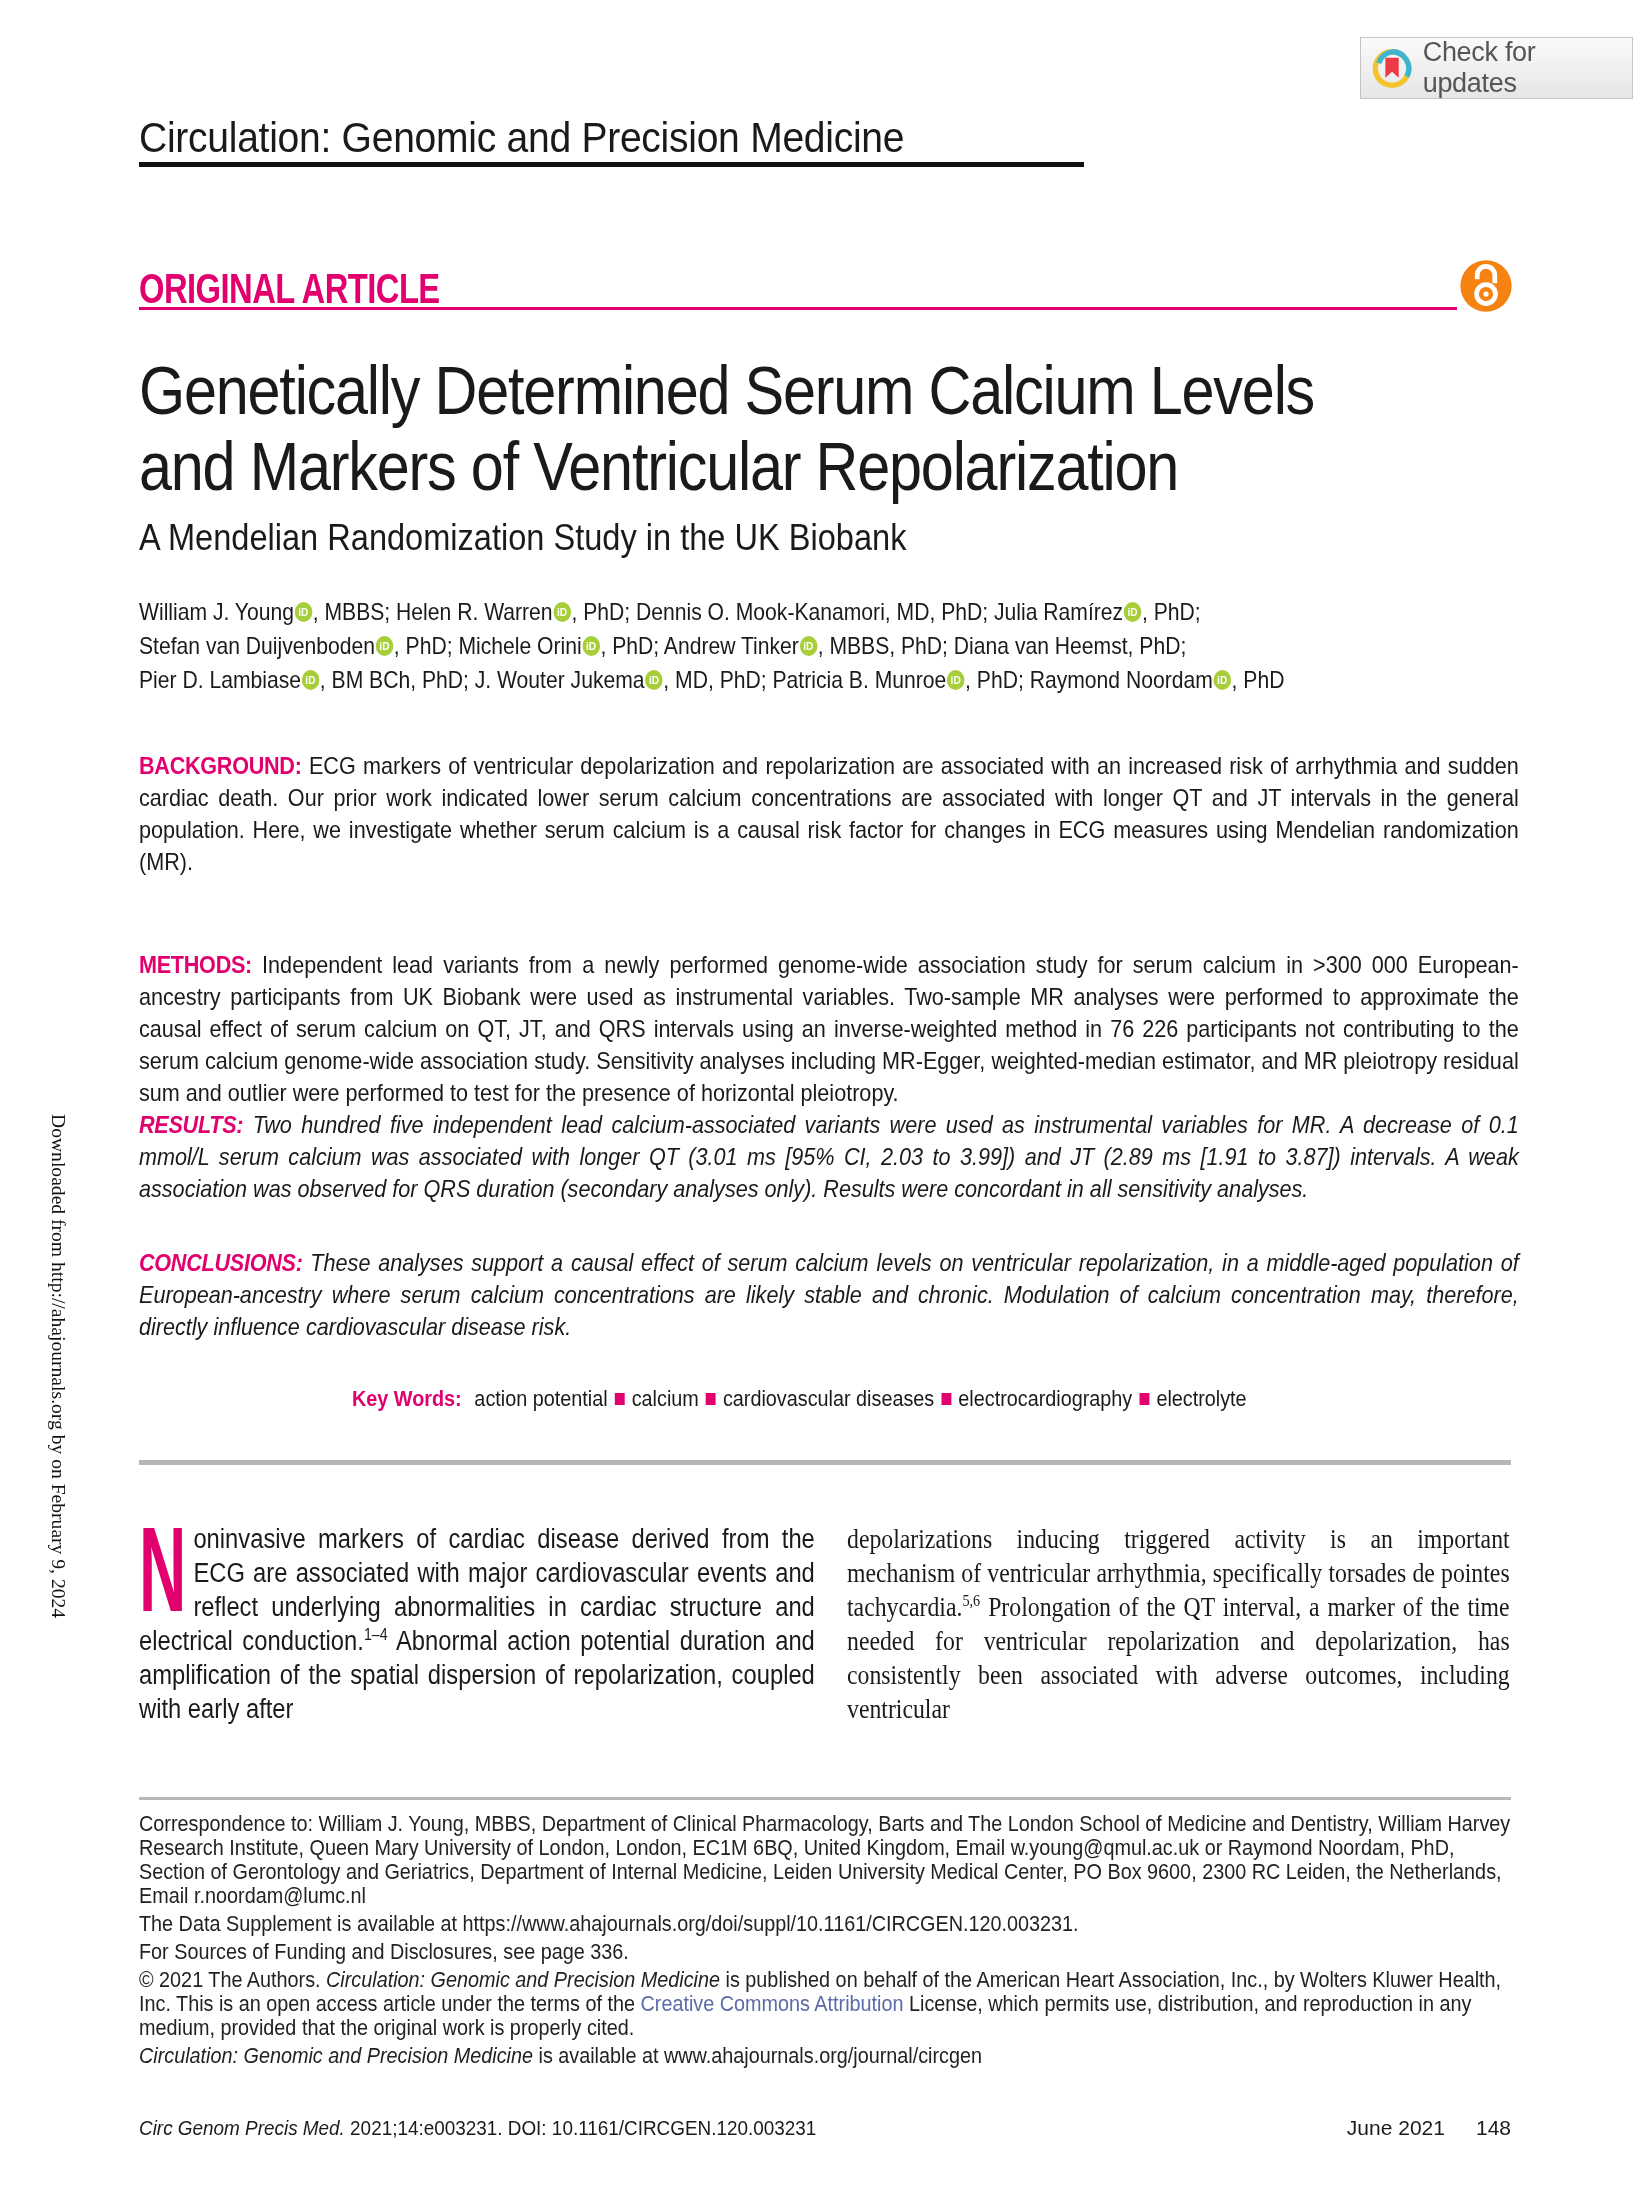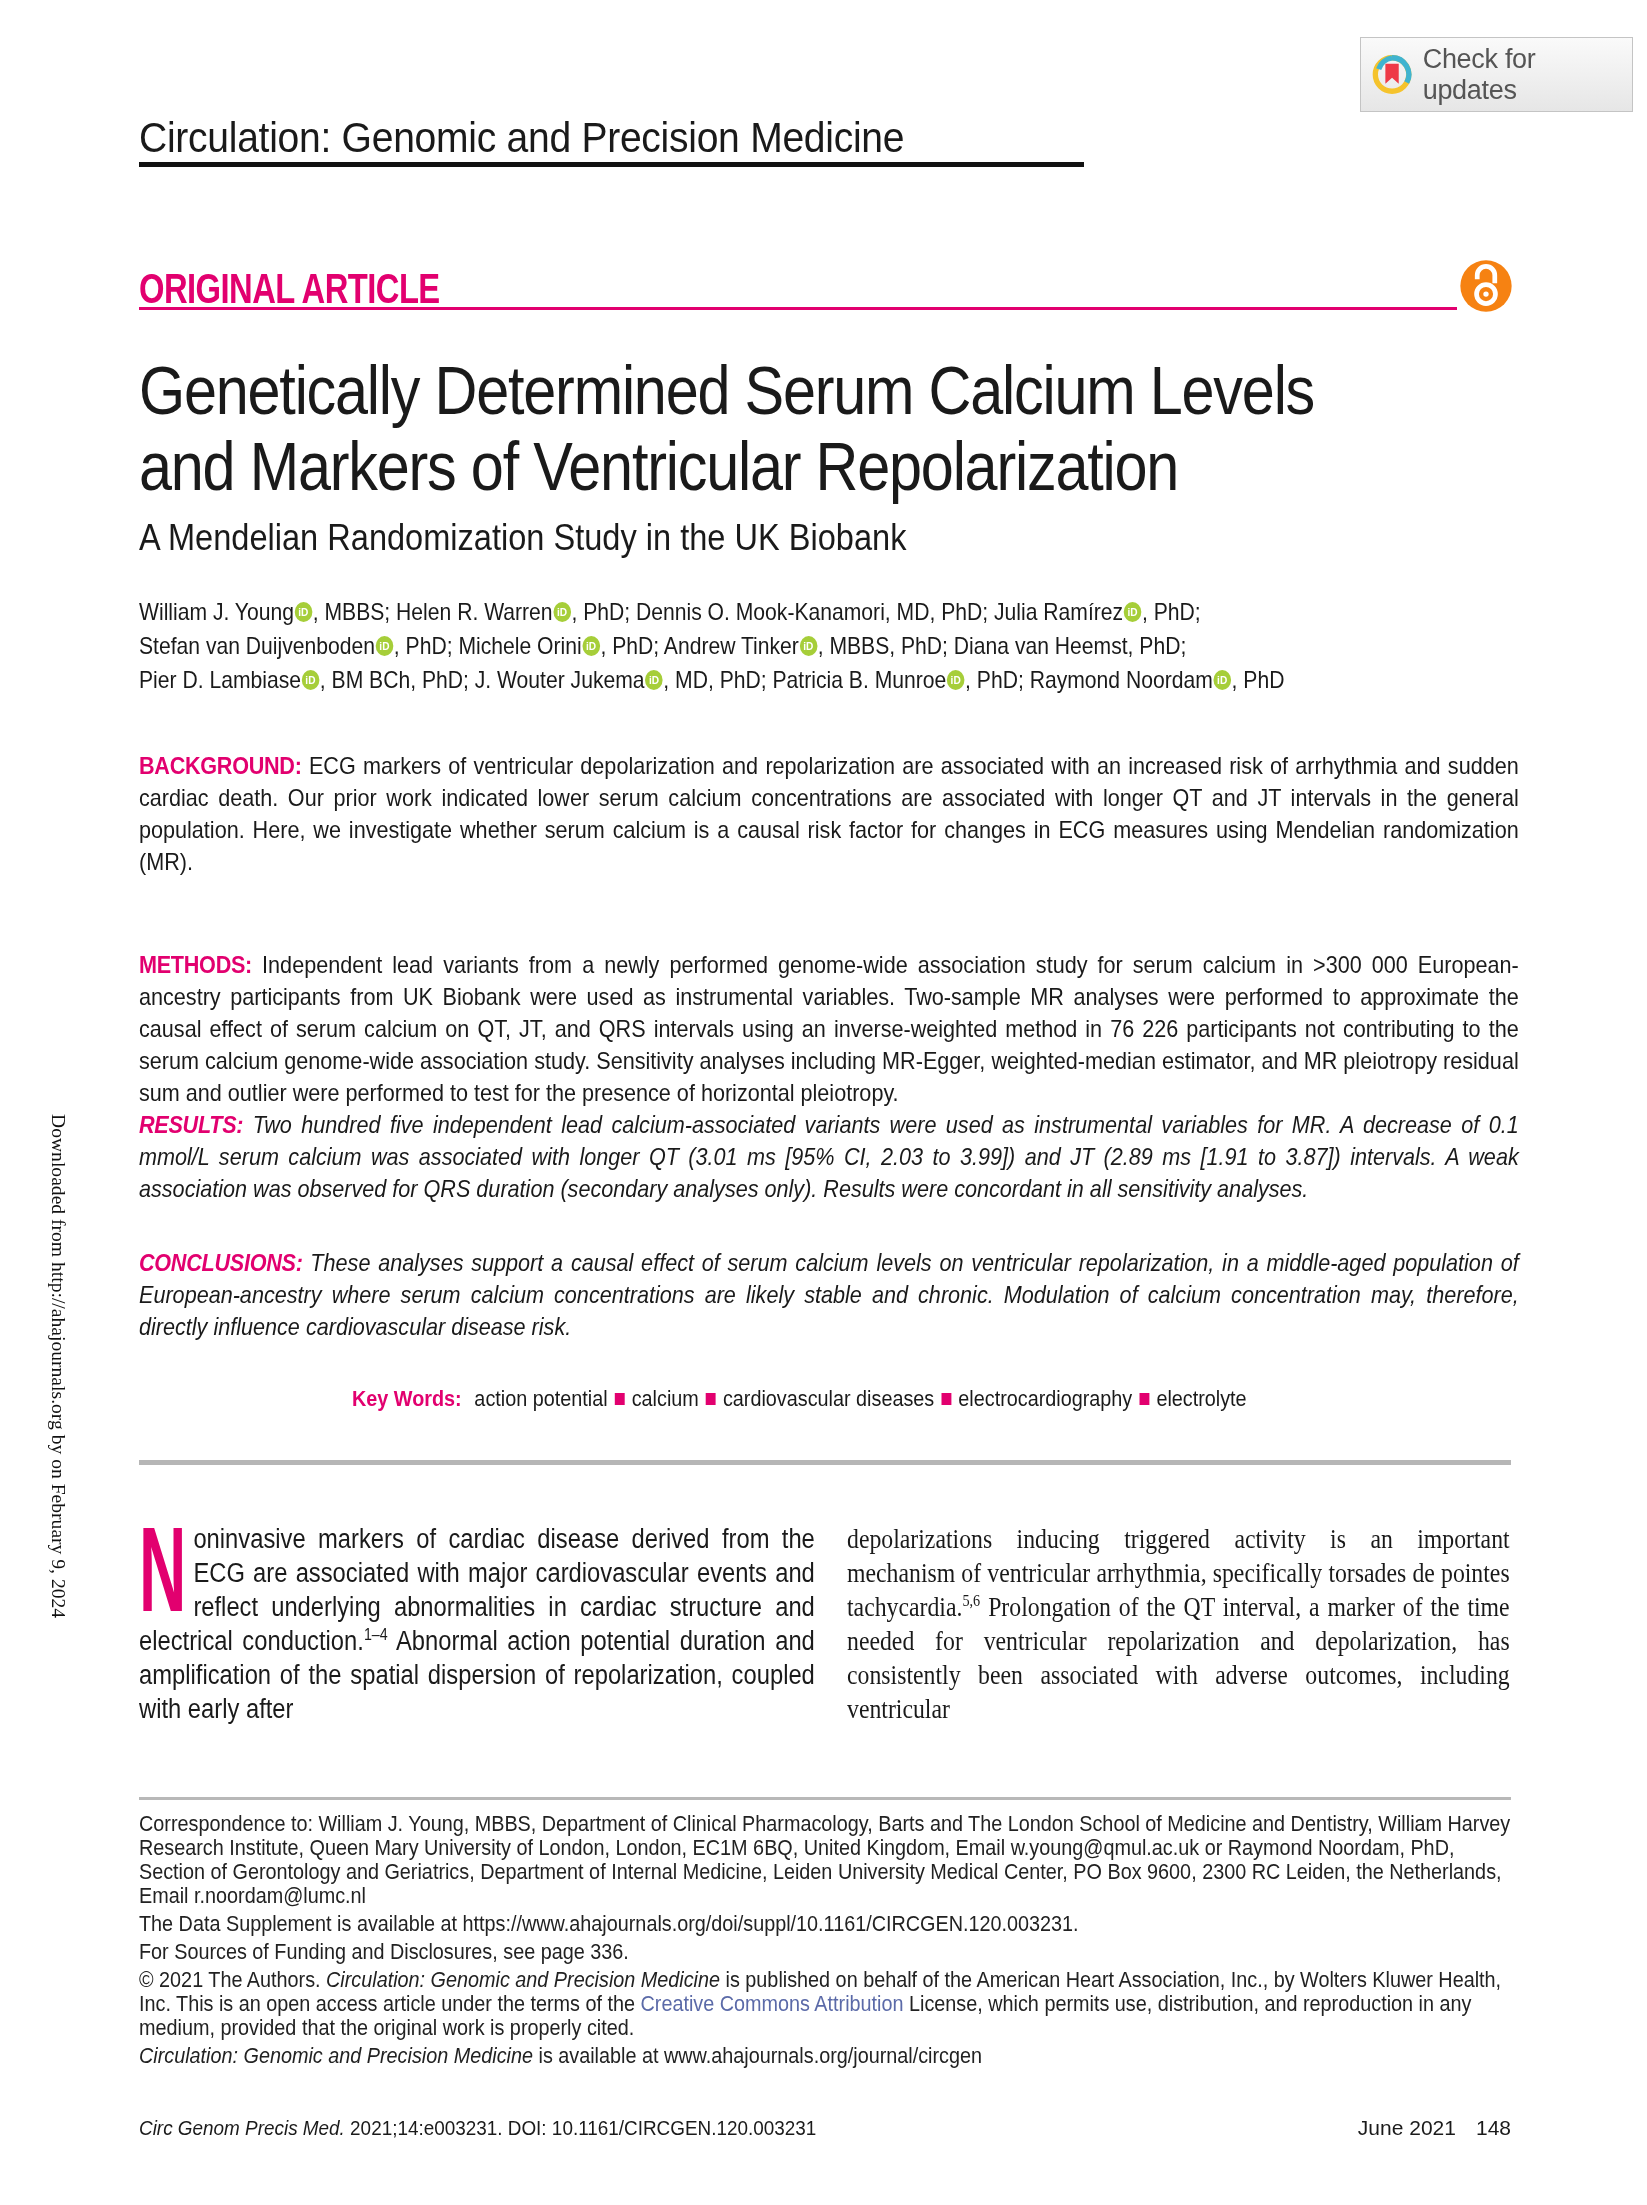--- a/index.html
+++ b/index.html
@@ -1,20 +1,20 @@
 <!DOCTYPE html>
 <html style="font-size:10.8px"><head>
 <meta charset="utf-8">
 <style>
   * { box-sizing: border-box; margin: 0; padding: 0; }
   html, body { width: 1648px; height: 2205px; background: #ffffff; overflow: hidden; }
   body { position: relative; font-family: "Liberation Sans", sans-serif; color: #1a1a1a; }
 
   .check-updates {
-    position: absolute; left: 1360px; top: 37px; width: 273px; height: 75px;
+    position: absolute; left: 1360px; top: 37px; width: 273px; height: 62px;
     border: 1.4px solid #c4c4c4; background: linear-gradient(#fafafa, #e6e6e6);
     display: flex; align-items: center; padding-left: 10.8px; gap: 10.8px;
   }
   .check-updates .cu-text { font-size: 27px; color: #555; letter-spacing: -0.3px; }
 
   .journal-name {
     position: absolute; left: 139px; top: 114px; font-size: 42px; font-weight: 300;
     letter-spacing: -0.3px; color: #1a1a1a; transform: scaleX(0.93); transform-origin: left;
   }
   .journal-rule { position: absolute; left: 139px; top: 162px; width: 945px; height: 4.7px; background: #111; }
@@ -85,21 +85,21 @@
   }
 
   .footer-rule { position: absolute; left: 139px; top: 1797px; width: 1372px; height: 2.7px; background: #b8b8b8; }
   .footnotes { position: absolute; left: 139px; top: 1812px; width: 1372px; font-size: 22px; line-height: 24px; color: #222; }
   .footnotes .inner { transform: scaleX(0.9); transform-origin: left; width: 1525px; }
   .footnotes p { margin-bottom: 4px; }
   .footnotes .link { color: #5b6aa8; }
 
   .running-foot { position: absolute; left: 139px; top: 2116px; width: 1372px; font-size: 21px; display: flex; justify-content: space-between; align-items: flex-end; }
   .running-foot .left { transform: scaleX(0.9); transform-origin: left; }
-  .running-foot .right { display: flex; gap: 20px; }
+  .running-foot .right { display: flex; gap: 31px; }
 </style>
 </head>
 <body>
 
 <div class="check-updates">
   <svg width="41" height="43" viewBox="0 0 60 64">
     <circle cx="30" cy="32" r="25" fill="none" stroke="#f5c32c" stroke-width="8"></circle>
     <path d="M30 7 A25 25 0 0 1 52 44" fill="none" stroke="#3fb4d0" stroke-width="8"></path>
     <path d="M10 24 A25 25 0 0 1 30 7" fill="none" stroke="#3fb4d0" stroke-width="8"></path>
     <path d="M20 16 h20 v30 l-10 -9 l-10 9 z" fill="#ee3a47"></path>

